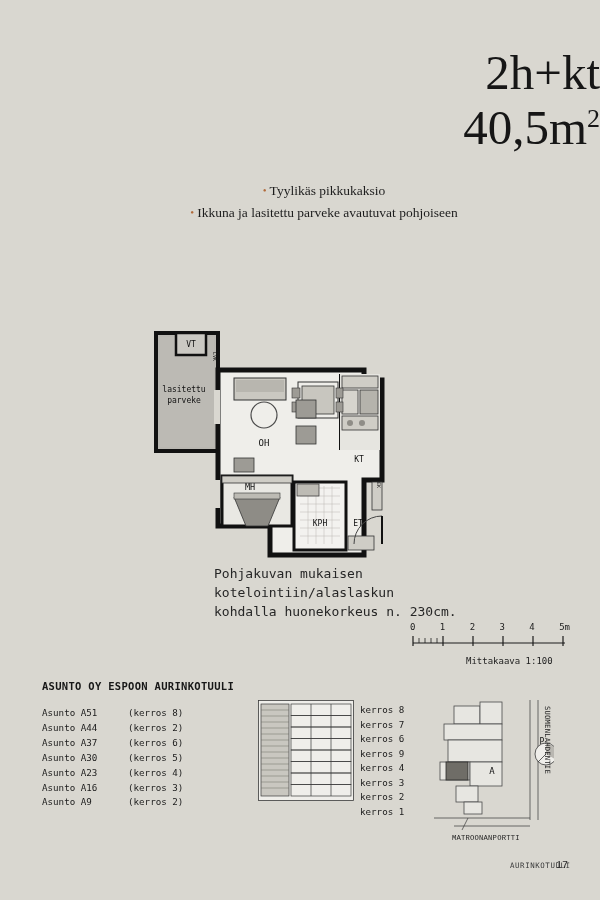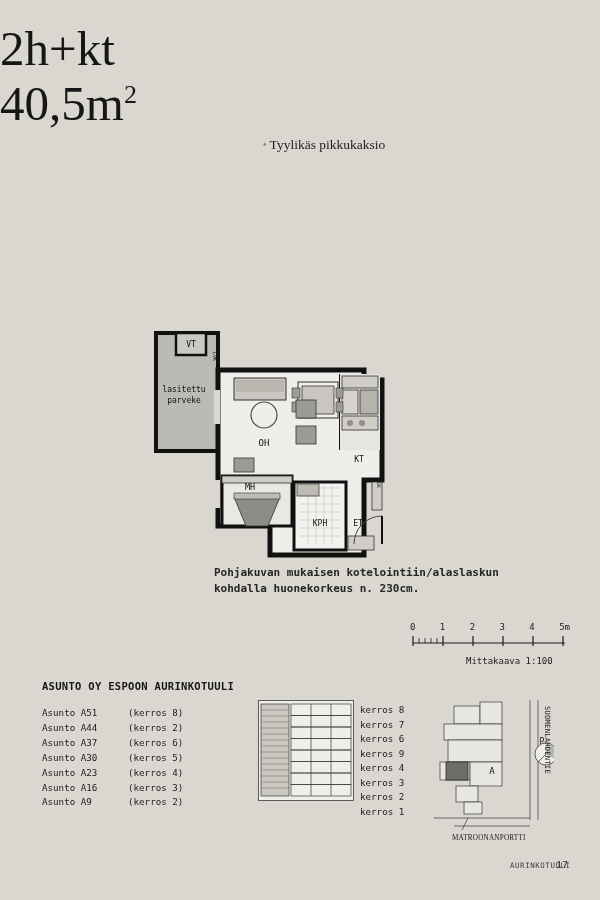--- a/index.html
+++ b/index.html
@@ -16,22 +16,22 @@
     overflow: hidden;
   }
   .page {
     position: relative;
     width: 600px;
     height: 900px;
   }
 
   
   .title-block {
-    text-align: left;
-    padding-top: 24px;
+    text-align: right;
+    padding-top: 48px;
   }
   .title-line1 {
     font-family: "Liberation Serif", serif;
     font-size: 49px;
     letter-spacing: 0px;
     line-height: 1.0;
     color: #161616;
   }
   .title-line2 {
     font-family: "Liberation Serif", serif;
@@ -40,20 +40,21 @@
     color: #161616;
   }
   .title-line2 sup {
     font-size: 26px;
     vertical-align: super;
     line-height: 0;
   }
 
   
   .bullets {
+    margin-top: 22px;
     text-align: center;
     padding-left: 48px;
   }
   .bullet {
     font-family: "Liberation Serif", serif;
     font-size: 13.5px;
     line-height: 1.62;
     color: #1d1d1d;
     white-space: nowrap;
   }
@@ -72,25 +73,24 @@
     top: 330px;
     width: 320px;
     height: 240px;
   }
   .plan-note {
     position: absolute;
     left: 214px;
     top: 565px;
     width: 290px;
     font-family: "DejaVu Sans Mono", monospace;
-    font-size: 11px;
+    font-size: 13px;
     line-height: 1.45;
     color: #262626;
     white-space: pre-line;
-    font-weight: bold;
   }
 
   
   .scale-wrap {
     position: absolute;
     left: 410px;
     top: 622px;
     width: 170px;
   }
   .scale-nums {
@@ -162,21 +162,21 @@
     font-family: "DejaVu Sans Mono", monospace;
     font-size: 7.2px;
     letter-spacing: 0.2px;
     color: #1c1c1c;
     writing-mode: vertical-rl;
   }
   .street-label-bottom {
     position: absolute;
     left: 452px;
     top: 834px;
-    font-family: Liberation Serif, serif;
+    font-family: Liberation Mono, monospace;
     font-size: 7.2px;
     letter-spacing: 0.2px;
     color: #1c1c1c;
   }
 
   .footer-brand {
     position: absolute;
     left: 470px;
     top: 861px;
     font-family: "DejaVu Sans Mono", monospace;
@@ -205,20 +205,21 @@
 
   <div class="title-block">
     <div class="title-line1">2h+kt</div>
     <div class="title-line2">
       <span>40,5m</span><sup>2</sup>
     </div>
   </div>
 
   <div class="bullets">
     <div class="bullet"><span class="dot">•</span><span>Tyylikäs pikkukaksio</span></div>
+    <div class="bullet"><span class="dot">•</span><span>Ikkuna ja lasitettu parveke avautuvat pohjoiseen</span></div>
   </div>
 
   <div class="plan-wrap">
     <svg width="320" height="240" viewBox="0 0 320 240">
 
       <rect x="6" y="3" width="62" height="118" fill="#b9b7b1" stroke="#111" stroke-width="4"></rect>
 
       <rect x="10" y="7" width="54" height="110" fill="#bcbab4" stroke="none"></rect>
 
       <rect x="26" y="3" width="30" height="22" fill="#cbc9c3" stroke="#111" stroke-width="2.5"></rect>

